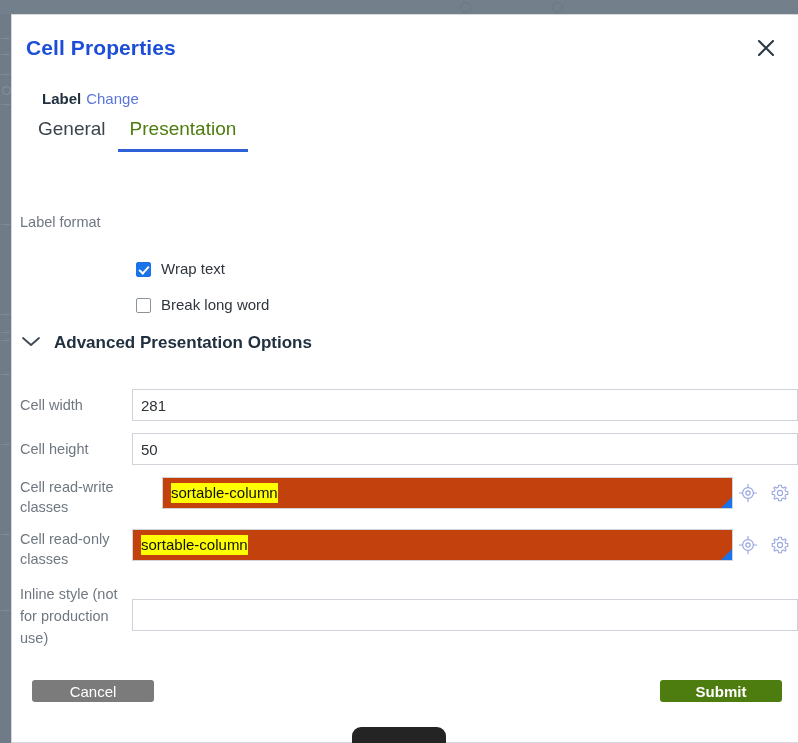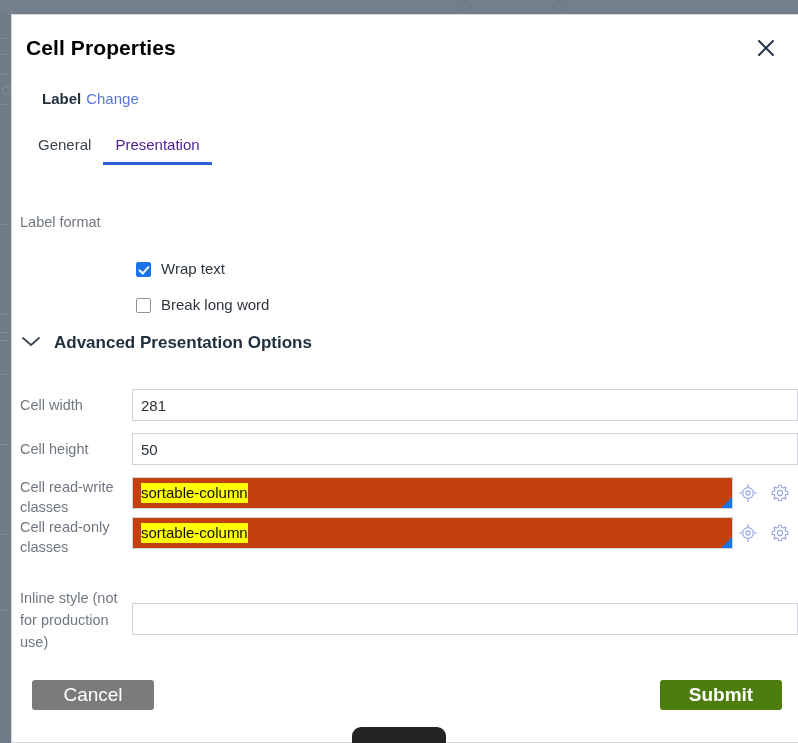--- a/index.html
+++ b/index.html
@@ -80,21 +80,21 @@
   .modal-header {
     position: relative;
     height: 62px;
   }
   .modal-title {
     position: absolute;
     left: 14px;
     top: 21px;
     font-size: 21px;
     font-weight: 600;
-    color: #000000;
+    color: #1d4ed8;
     letter-spacing: .1px;
   }
   .close-btn {
     position: absolute;
     right: 17px;
     top: 18px;
     width: 30px;
     height: 30px;
     cursor: pointer;
     color: #2b3a4a;
@@ -124,29 +124,28 @@
   }
 
   .tabs {
     position: absolute;
     left: 14px;
     top: 39px;
     display: flex;
     align-items: flex-end;
   }
   .tab {
-    font-size: 15px;
+    font-size: 19px;
     padding: 2px 12px 9px 12px;
     color: #3b444c;
     cursor: pointer;
     border-bottom: 3px solid transparent;
-    margin-top: 18px;
   }
   .tab.active {
-    color: #4c1d95;
+    color: #4d7c0f;
     border-bottom-color: #2f62d8;
   }
 
   
   .form {
     position: absolute;
     left: 0;
     right: 0;
     top: 135px;
   }
@@ -285,24 +284,24 @@
   
   .footer {
     position: absolute;
     left: 0;
     right: 0;
     bottom: 24px;
     height: 38px;
   }
   .btn {
     position: absolute;
-    height: 30px;
+    height: 22px;
     border: none;
     font-family: "Liberation Sans", "DejaVu Sans", sans-serif;
-    font-size: 19px;
+    font-size: 15px;
     cursor: pointer;
     border-radius: 3px;
   }
   .btn-cancel {
     left: 20px;
     width: 122px;
     background: #7b7b7b;
     color: #ffffff;
   }
   .btn-submit {
@@ -415,21 +414,21 @@
         </div>
       </div>
 
       <div class="form-row" style="margin-bottom:12px; align-items:center;">
         <div class="field-label">Cell height</div>
         <div class="field-control">
           <input class="text-input" type="text" value="50" style="">
         </div>
       </div>
 
-      <div class="form-row" style="">
+      <div class="form-row" style="margin-bottom:12px;gap:30px;">
         <div class="field-label">Cell read-write classes</div>
         <div class="field-control" style="padding-right:65px;">
           <div class="input-wrap">
             <div class="highlight-input">
               <span class="hl-text">sortable-column</span>
             </div>
             <div class="resize-corner"></div>
           </div>
           <div class="row-icons" style="right:8px; top:6px;">
             <span class="icon-btn">
@@ -442,21 +441,21 @@
             <span class="icon-btn">
               <svg width="20" height="20" viewBox="0 0 20 20" aria-hidden="true">
                 <path d="M10 2.2 L11.4 2.2 L11.8 4.3 L13.3 5.0 L15.1 3.9 L16.1 4.9 L15.0 6.7 L15.7 8.2 L17.8 8.6 L17.8 10.0 L17.8 11.4 L15.7 11.8 L15.0 13.3 L16.1 15.1 L15.1 16.1 L13.3 15.0 L11.8 15.7 L11.4 17.8 L10 17.8 L8.6 17.8 L8.2 15.7 L6.7 15.0 L4.9 16.1 L3.9 15.1 L5.0 13.3 L4.3 11.8 L2.2 11.4 L2.2 10.0 L2.2 8.6 L4.3 8.2 L5.0 6.7 L3.9 4.9 L4.9 3.9 L6.7 5.0 L8.2 4.3 L8.6 2.2 Z" fill="none" stroke="currentColor" stroke-width="1.1" stroke-linejoin="round"></path>
                 <circle cx="10" cy="10" r="2.6" fill="none" stroke="currentColor" stroke-width="1.1"></circle>
               </svg>
             </span>
           </div>
         </div>
       </div>
 
-      <div class="form-row" style="margin-bottom:30px;">
+      <div class="form-row" style="margin-bottom:14px;">
         <div class="field-label">Cell read-only classes</div>
         <div class="field-control" style="padding-right:65px;">
           <div class="input-wrap">
             <div class="highlight-input">
               <span class="hl-text">sortable-column</span>
             </div>
             <div class="resize-corner"></div>
           </div>
           <div class="row-icons" style="right:8px; top:6px;">
             <span class="icon-btn">

